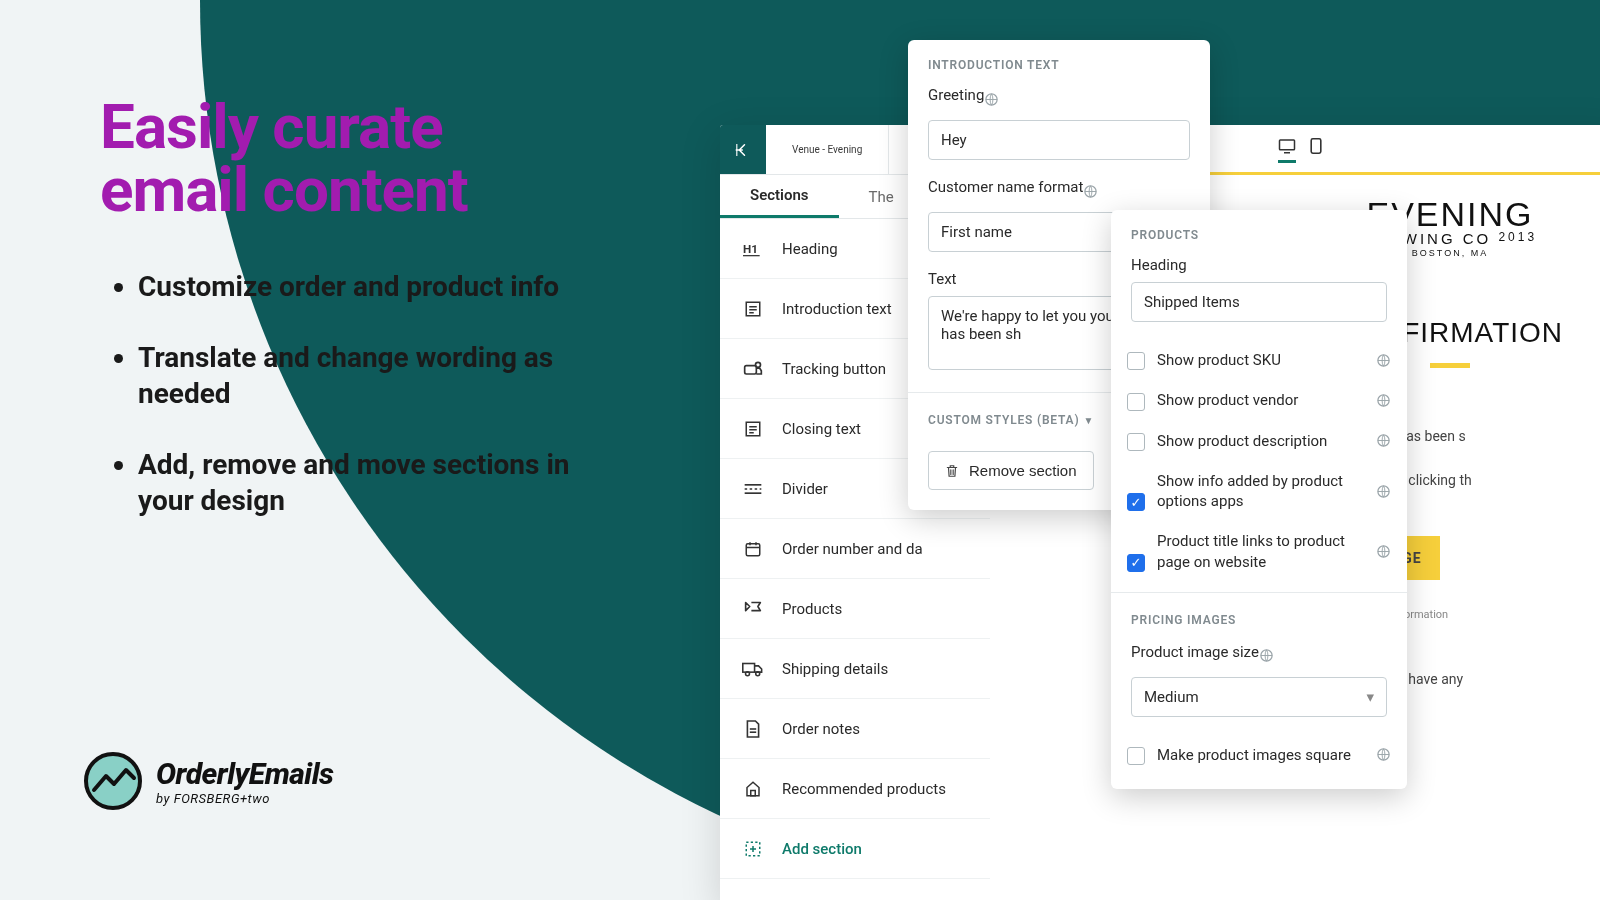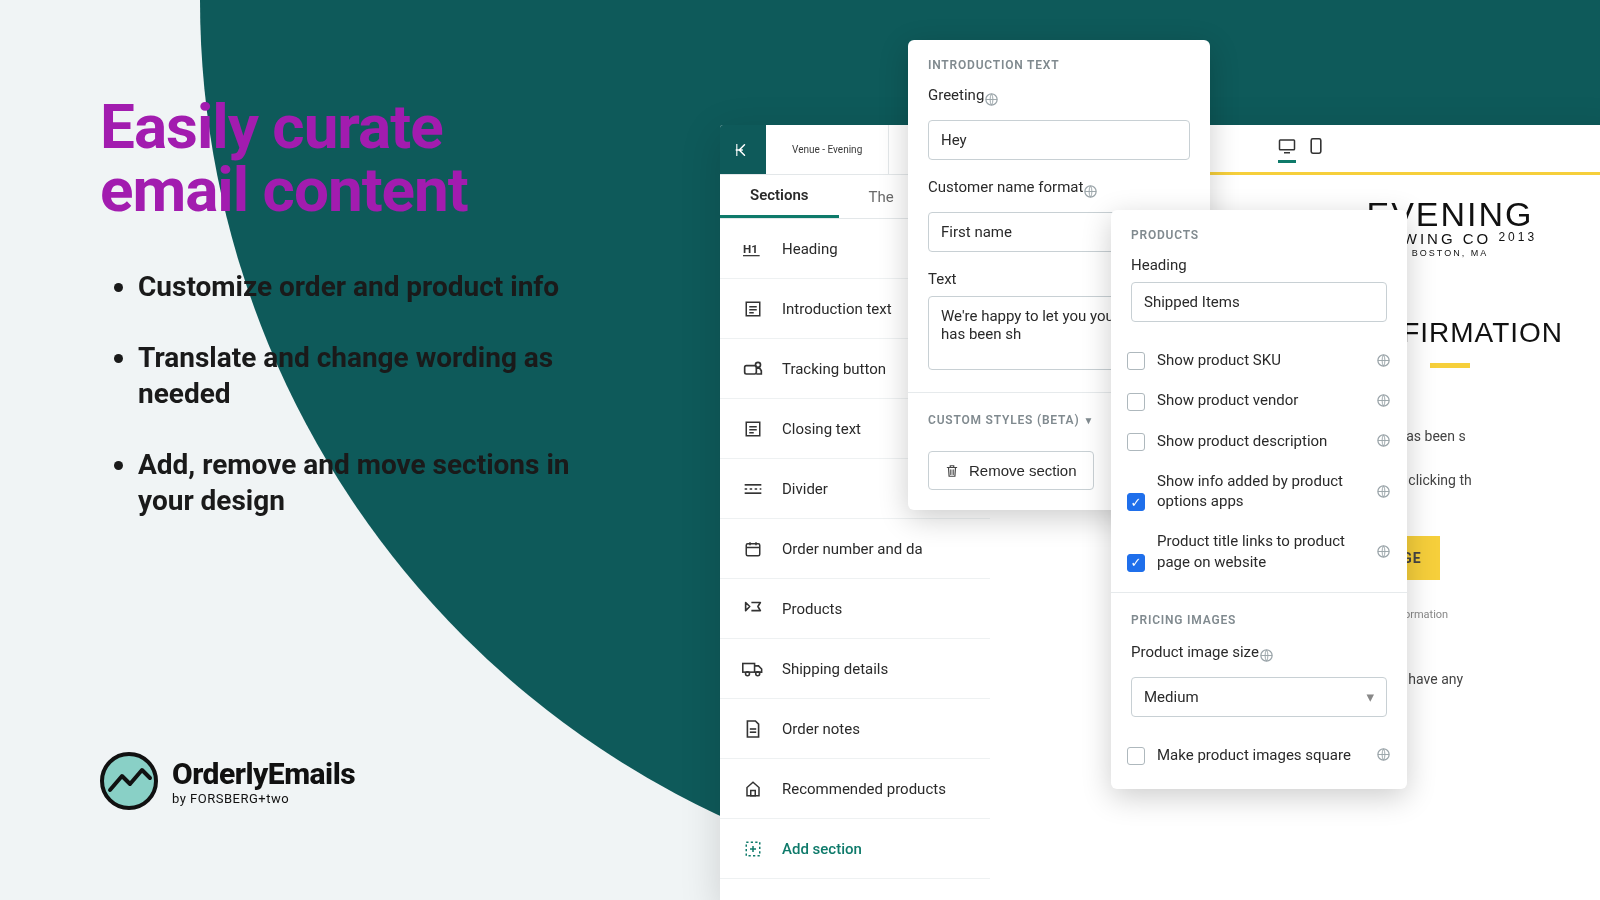--- a/index.html
+++ b/index.html
@@ -17,21 +17,21 @@
   }
 
   
   .copy { position: absolute; left: 100px; top: 95px; width: 500px; z-index: 2; }
   .copy h1 { font-size: 62px; font-weight: 700; color: #a21caf; line-height: 1.02; letter-spacing: -1px; }
   .copy .sub { margin-top: 28px; font-size: 30px; color: #6a7a7a; line-height: 1.3; font-weight: 400; }
   .copy ul { margin-top: 48px; padding-left: 38px; }
   .copy li { font-size: 28px; font-weight: 700; color: #1a1a1a; margin-bottom: 34px; line-height: 1.3; }
 
   
-  .brand { position: absolute; left: 100px; bottom: 90px; display: flex; align-items: center; gap: 14px; z-index: 2; }
+  .brand { position: absolute; left: 84px; bottom: 90px; display: flex; align-items: center; gap: 14px; z-index: 2; font-style: italic; }
   .brand-mark { width: 58px; height: 58px; border-radius: 50%; background: #89d0c6; border: 4px solid #111; position: relative; overflow: hidden; }
   .brand-mark svg { position: absolute; inset: 0; }
   .brand-text .t1 { font-size: 30px; font-weight: 800; color: #111; letter-spacing: -0.5px; }
   .brand-text .t2 { font-size: 13px; color: #111; letter-spacing: 0.5px; }
 
   
   .editor { position: absolute; left: 720px; top: 125px; width: 900px; height: 780px; background: #fff; box-shadow: 0 10px 40px rgba(0,0,0,0.15); z-index: 1; border-radius: 3px 0 0 0; overflow: hidden; }
   .editor-top { height: 50px; display: flex; align-items: stretch; border-bottom: 1px solid #e3e7e9; }
   .back-btn { width: 46px; background: #0e5a5a; display: flex; align-items: center; justify-content: center; color: #fff; }
   .venue { flex: 0 0 auto; padding: 16px 26px; display: flex; align-items: center; font-size: 10px; color: #3a3a3a; border-right: 1px solid #e3e7e9; }

